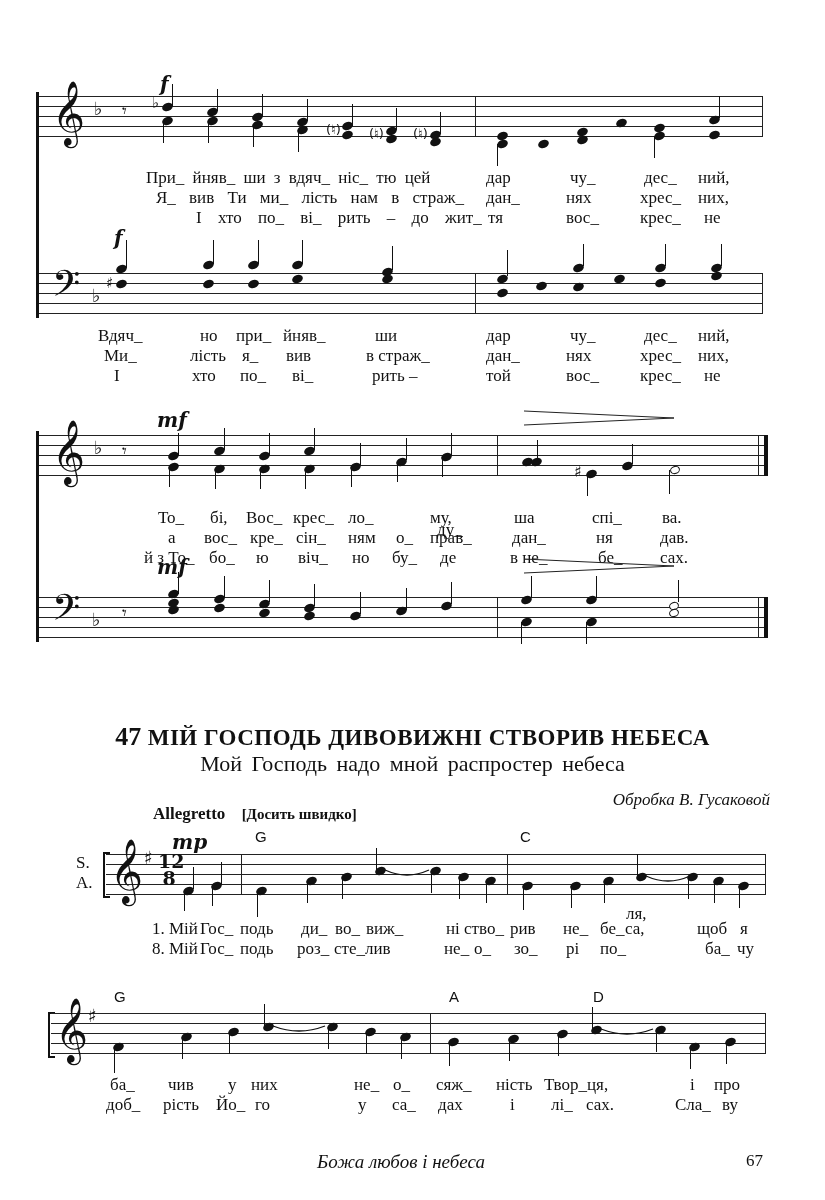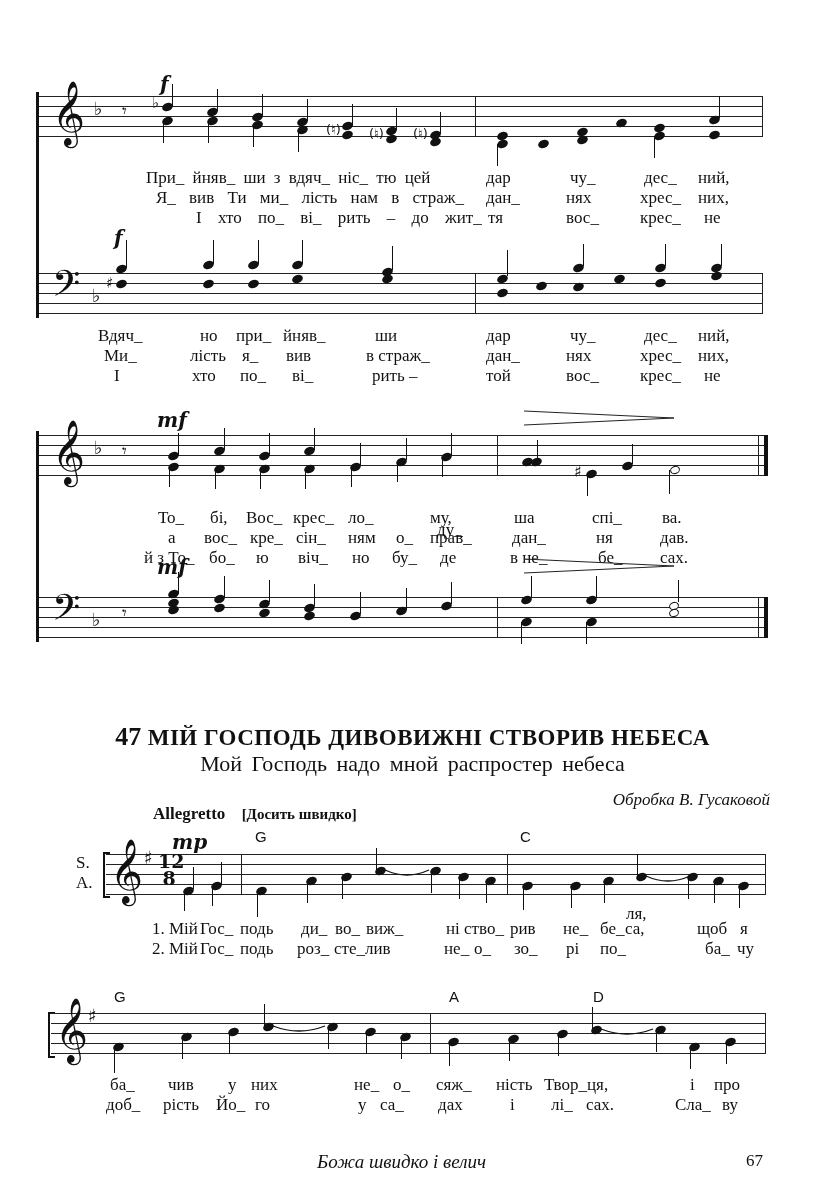--- a/index.html
+++ b/index.html
@@ -427,21 +427,21 @@
     <div class="lyric" style="left:366px;top:919px;">виж_</div>
     <div class="lyric" style="left:446px;top:919px;">ні</div>
     <div class="lyric" style="left:464px;top:919px;">ство_</div>
     <div class="lyric" style="left:510px;top:919px;">рив</div>
     <div class="lyric" style="left:563px;top:919px;">не_</div>
     <div class="lyric" style="left:600px;top:919px;">бе_</div>
     <div class="lyric" style="left:625px;top:919px;">са,</div>
     <div class="lyric" style="left:697px;top:919px;">щоб</div>
     <div class="lyric" style="left:740px;top:919px;">я</div>
 
-    <div class="lyric" style="left:152px;top:939px;">2. Мій</div>
+    <div class="lyric" style="left:152px;top:939px;">8. Мій</div>
     <div class="lyric" style="left:200px;top:939px;">Гос_</div>
     <div class="lyric" style="left:240px;top:939px;">подь</div>
     <div class="lyric" style="left:297px;top:939px;">роз_</div>
     <div class="lyric" style="left:334px;top:939px;">сте_</div>
     <div class="lyric" style="left:365px;top:939px;">лив</div>
     <div class="lyric" style="left:444px;top:939px;">не_</div>
     <div class="lyric" style="left:474px;top:939px;">о_</div>
     <div class="lyric" style="left:514px;top:939px;">зо_</div>
     <div class="lyric" style="left:566px;top:939px;">рі</div>
     <div class="lyric" style="left:600px;top:939px;">по_</div>
@@ -518,26 +518,26 @@
     <div class="lyric" style="left:544px;top:1075px;">Твор_</div>
     <div class="lyric" style="left:587px;top:1075px;">ця,</div>
     <div class="lyric" style="left:690px;top:1075px;">і</div>
     <div class="lyric" style="left:714px;top:1075px;">про</div>
 
     <div class="lyric" style="left:106px;top:1095px;">доб_</div>
     <div class="lyric" style="left:163px;top:1095px;">рість</div>
     <div class="lyric" style="left:216px;top:1095px;">Йо_</div>
     <div class="lyric" style="left:255px;top:1095px;">го</div>
     <div class="lyric" style="left:358px;top:1095px;">у</div>
-    <div class="lyric" style="left:380px;top:1095px;">са_</div>
+    <div class="lyric" style="left:392px;top:1095px;">са_</div>
     <div class="lyric" style="left:438px;top:1095px;">дах</div>
     <div class="lyric" style="left:510px;top:1095px;">і</div>
     <div class="lyric" style="left:551px;top:1095px;">лі_</div>
     <div class="lyric" style="left:586px;top:1095px;">сах.</div>
     <div class="lyric" style="left:675px;top:1095px;">Сла_</div>
     <div class="lyric" style="left:722px;top:1095px;">ву</div>
   </div>
 </div>
 
 <div>
-  <div class="abs" style="left:317px;top:1151px;font-size:19px;font-style:italic;">Божа швидко і велич</div>
+  <div class="abs" style="left:317px;top:1151px;font-size:19px;font-style:italic;">Божа любов і небеса</div>
   <div class="abs" style="left:746px;top:1151px;font-size:17px;">67</div>
 </div>
 
 </body></html>

